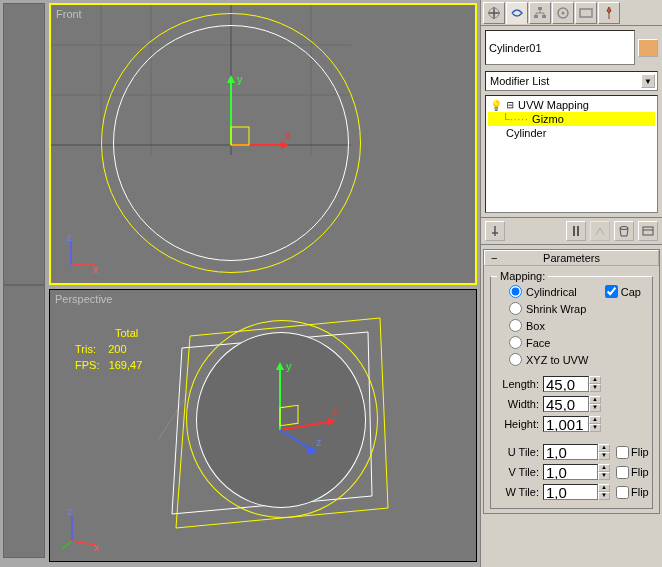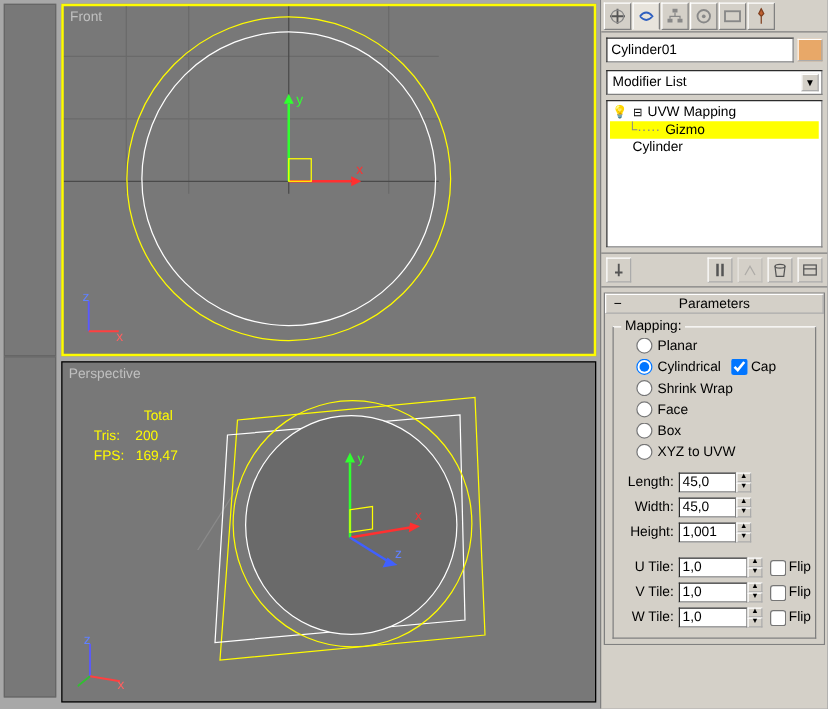--- a/index.html
+++ b/index.html
@@ -20,21 +20,21 @@
 .circle-yellow { position: absolute; border: 1px solid #fffc00; border-radius: 50%; }
 
 .grid-lines { position: absolute; inset: 0; pointer-events: none; }
 
 .right-panel { position: absolute; right: 0; top: 0; width: 182px; height: 567px; background: #d4d0c8; border-left: 1px solid #808080; }
 .tabstrip { height: 26px; background: #d4d0c8; display: flex; gap: 1px; padding: 2px 2px 0 2px; border-bottom: 1px solid #808080; }
 .tab-btn { width: 22px; height: 22px; background: #d4d0c8; border: 1px solid #808080; border-top-color: #fff; border-left-color: #fff; display: flex; align-items: center; justify-content: center; cursor: pointer; }
 .tab-btn.active { background: #e8e4dc; border-bottom-color: #e8e4dc; }
 
 .name-row { display: flex; gap: 3px; padding: 4px; align-items: center; }
-.name-input { flex: 1; height: 20px; background: #fff; border: 1px inset #808080; padding: 1px 3px; }
+.name-input { flex: 1; height: 35px; background: #fff; border: 1px inset #808080; padding: 1px 3px; }
 .color-swatch { width: 20px; height: 18px; background: #e8a868; border: 1px outset #fff; }
 
 .mod-combo { margin: 2px 4px; height: 20px; background: #fff; border: 1px inset #808080; display: flex; align-items: center; justify-content: space-between; padding: 0 2px 0 4px; }
 .combo-arrow { width: 14px; height: 14px; background: #d4d0c8; border: 1px outset #fff; display: flex; align-items: center; justify-content: center; font-size: 8px; }
 
 .stack-tree { margin: 4px; height: 118px; background: #fff; border: 1px inset #808080; padding: 2px; overflow: hidden; }
 .tree-row { padding: 1px 2px; display: flex; align-items: center; gap: 4px; font-size: 11px; }
 .tree-row.sel { background: #ffff00; }
 .tree-indent { padding-left: 28px; }
 .tree-bulb { font-size: 10px; }
@@ -46,26 +46,26 @@
 .rollout { margin: 4px 2px; border: 1px solid #808080; }
 .rollout-header { background: #d4d0c8; border: 1px outset #fff; text-align: center; padding: 1px; display: flex; align-items: center; justify-content: center; gap: 4px; }
 .rollout-header .minus { position: absolute; left: 6px; }
 .rollout-body { padding: 4px 6px; background: #d4d0c8; }
 
 .group-box { border: 1px solid #808080; border-top-color: #fff; padding: 6px 0 6px 0; margin-top: 6px; position: relative; }
 .group-title { position: absolute; top: -7px; left: 6px; background: #d4d0c8; padding: 0 3px; }
 
 .radio-row { display: flex; align-items: center; gap: 4px; padding: 2px 0 2px 18px; }
 .radio-row input { margin: 0; }
-.cap-check { margin-left: 4px; display: inline-flex; align-items: center; gap: 3px; }
+.cap-check { margin-left: 24px; display: inline-flex; align-items: center; gap: 3px; }
 
 .param-row { display: flex; align-items: center; gap: 4px; padding: 2px 0 2px 4px; }
 .param-label { width: 44px; text-align: right; }
 .spinner { display: flex; align-items: center; }
-.spinner input { width: 46px; height: 16px; border: 1px inset #808080; padding: 0 2px; font-size: 11px; }
+.spinner input { width: 46px; height: 16px; border: 1px inset #808080; padding: 0 2px; font-size: 15px; }
 .spinbtns { display: flex; flex-direction: column; }
 .spinbtns div { width: 12px; height: 8px; background: #d4d0c8; border: 1px outset #fff; font-size: 6px; line-height: 5px; text-align: center; cursor: pointer; }
 
 .tile-row { display: flex; align-items: center; gap: 4px; padding: 2px 0 2px 4px; }
 .tile-row .spinner input { width: 55px; }
 .flip { display: flex; align-items: center; gap: 2px; margin-left: 2px; }
 </style>
 </head>
 <body>
 
@@ -267,42 +267,38 @@
 
   <div class="rollout">
     <div class="rollout-header" style="position:relative;">
       <span class="minus">−</span>
       <span>Parameters</span>
     </div>
     <div class="rollout-body">
       <div class="group-box">
         <div class="group-title">Mapping:</div>
         <div class="radio-row">
-            <input type="radio" name="map" style="">
-            <span>Planar</span>
-          </div>
-        <div class="radio-row">
             <input type="radio" name="map" checked="" style="">
             <span>Cylindrical</span>
           <span class="cap-check">
               <input type="checkbox" checked="" style="">
               <span>Cap</span>
             </span>
         </div>
         <div class="radio-row">
             <input type="radio" name="map" style="">
             <span>Shrink Wrap</span>
           </div>
         <div class="radio-row">
             <input type="radio" name="map" style="">
+            <span>Box</span>
+          </div>
+        <div class="radio-row">
+            <input type="radio" name="map" style="">
             <span>Face</span>
-          </div>
-        <div class="radio-row">
-            <input type="radio" name="map" style="">
-            <span>Box</span>
           </div>
         <div class="radio-row">
             <input type="radio" name="map" style="">
             <span>XYZ to UVW</span>
           </div>
 
         <div class="param-row" style="margin-top:6px;">
           <span class="param-label">Length:</span>
           <div class="spinner">
               <input value="45,0" style="">

